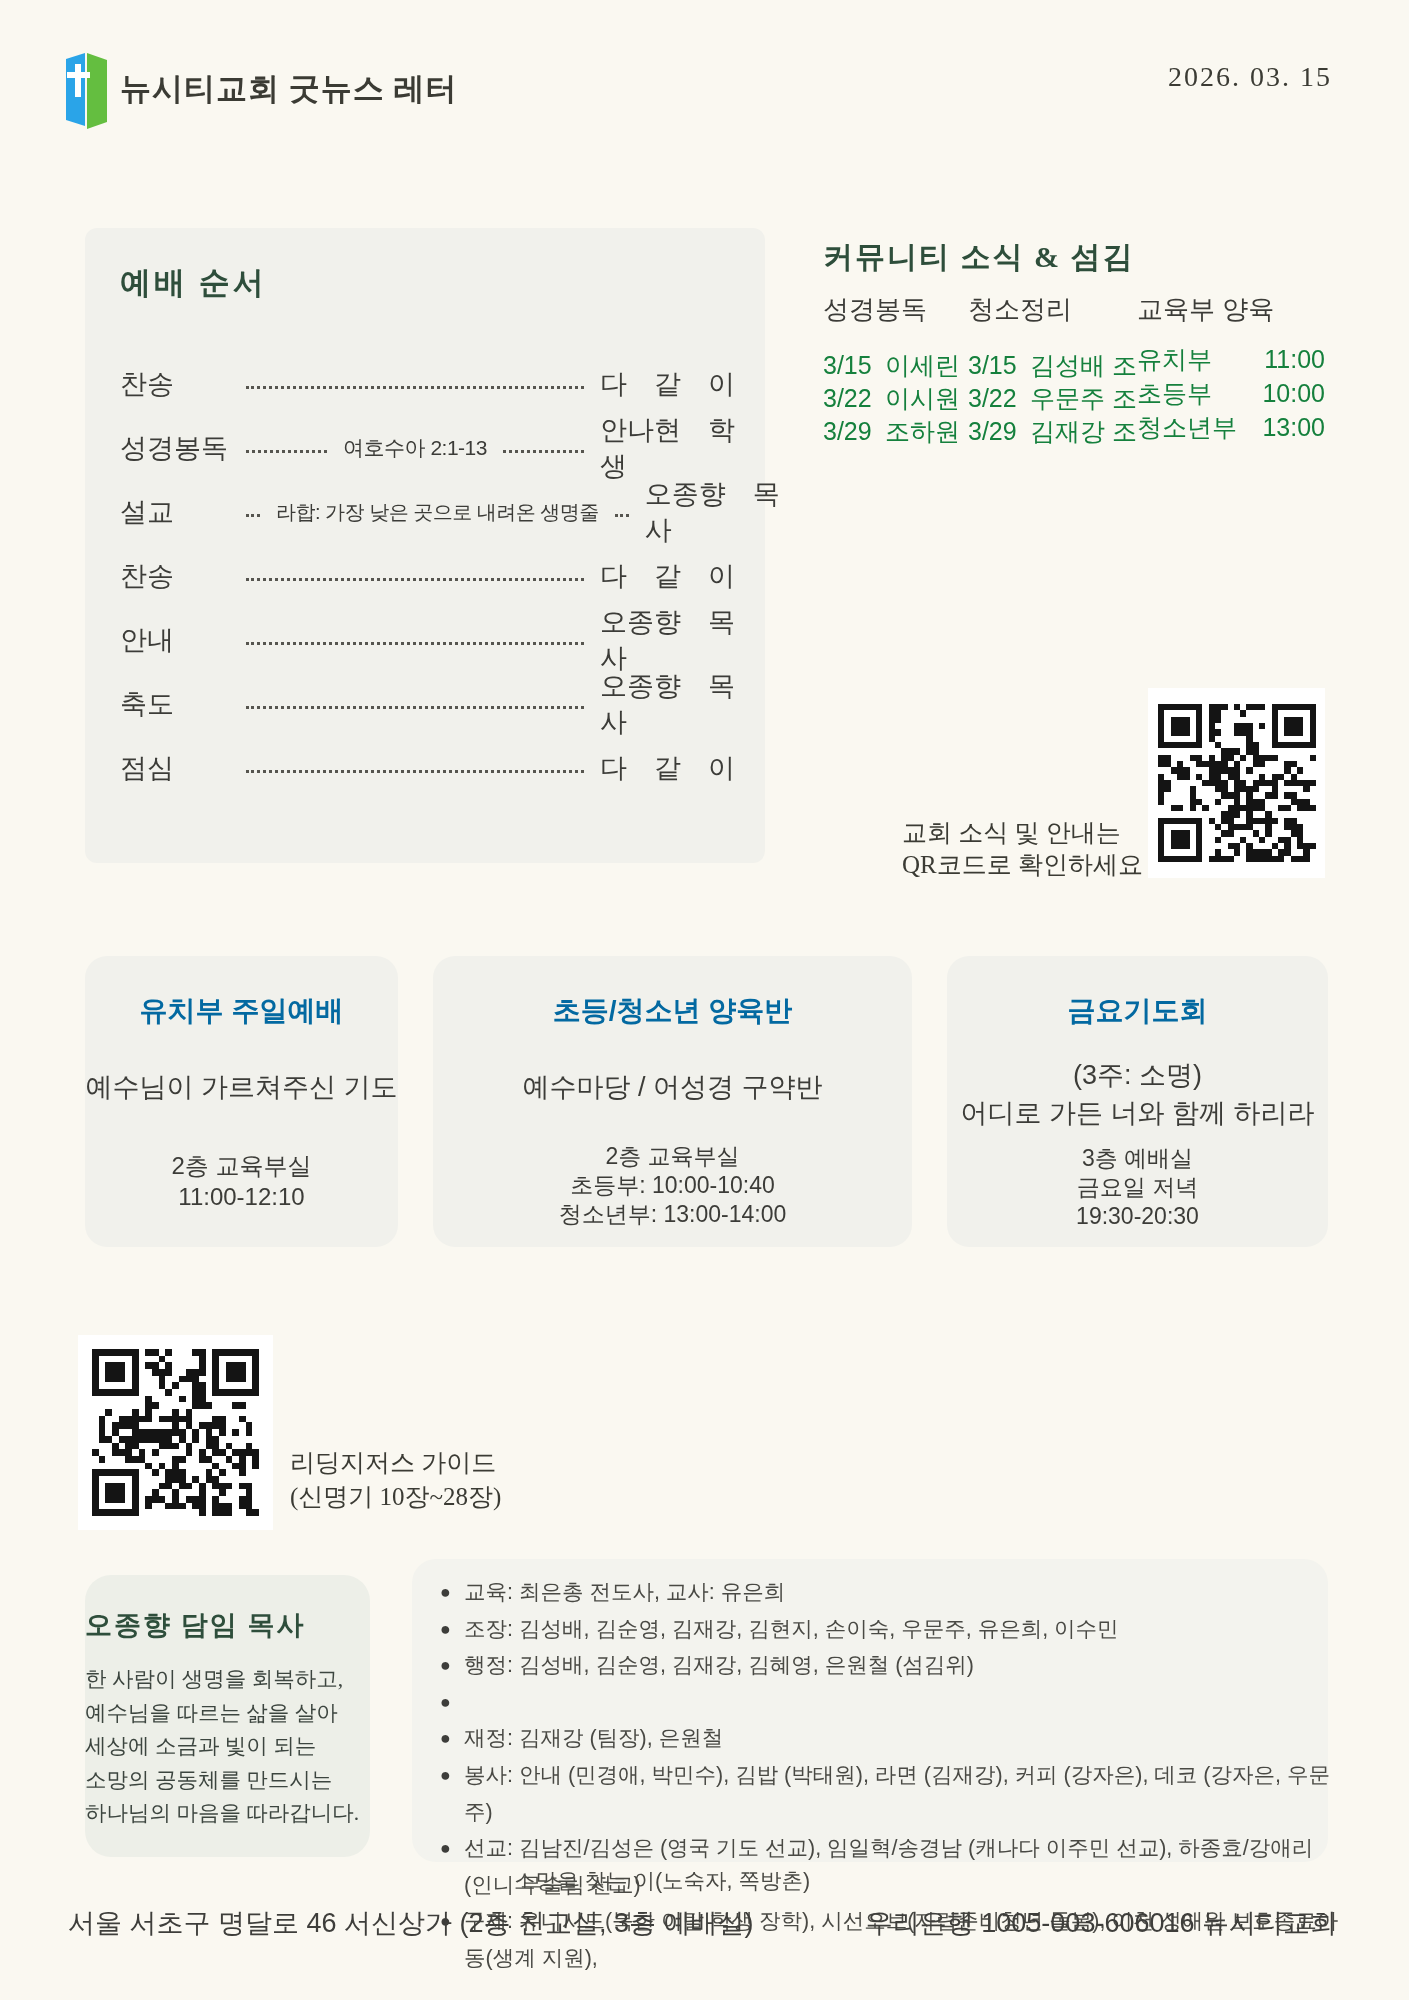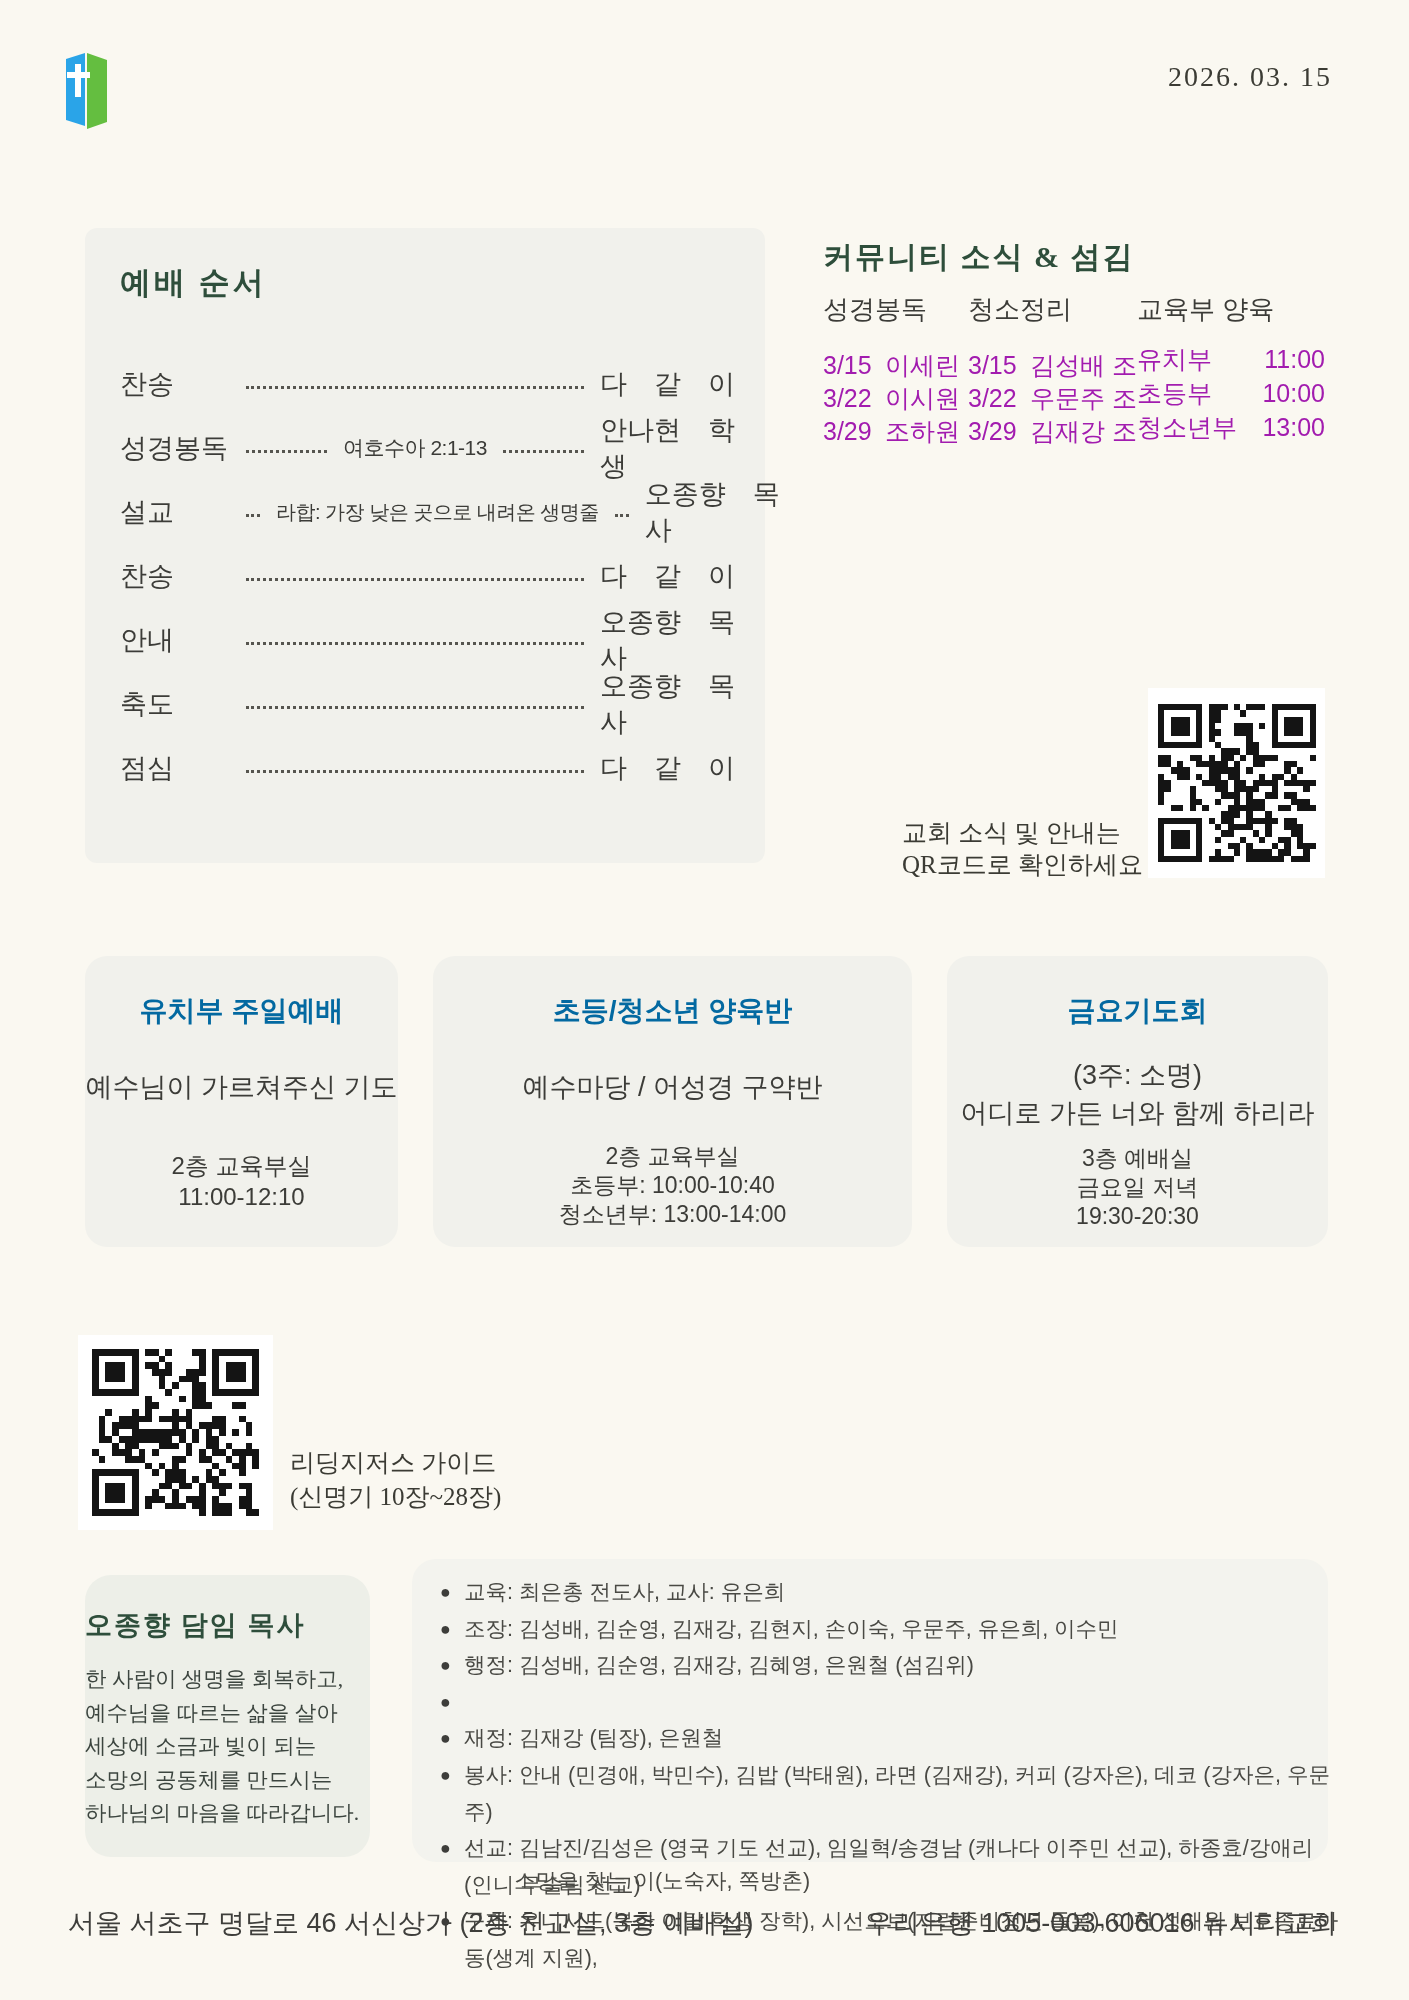--- a/index.html
+++ b/index.html
@@ -30,21 +30,21 @@
             border-bottom:3px dotted #56554F; margin:6px 16px 0 16px; }
   .w-mid { flex:none; font-size:21px; color:#3C3C38; letter-spacing:-0.5px; }
   .w-value { display:inline-block; width:135px; font-size:27px; color:#3C3C38;
              text-align:justify; text-align-last:justify; flex:none; }
 
   
   .community-title { position:absolute; left:823px; top:237px; font-size:30px; font-weight:700;
                      color:#2E4E3B; letter-spacing:2px; }
   .comm-header { position:absolute; top:292px; font-size:26px; color:#3C3C38; }
   .h-col1 { left:823px; } .h-col2 { left:968px; } .h-col3 { left:1137px; }
-  .comm-col { position:absolute; top:349px; font-size:25px; color:#a21caf; }
+  .comm-col { position:absolute; top:349px; font-size:25px; color:#15803d; }
   .c-col1 { left:823px; } .c-col2 { left:968px; } .c-col3 { left:1137px; top:342px; width:188px; }
   .comm-row { display:flex; height:33px; align-items:center; }
   .comm-date { width:62px; flex:none; }
   .edu-row { display:flex; height:34px; align-items:center; justify-content:space-between; }
 
   
   .qr-wrap { position:absolute; background:#fff; display:flex; align-items:center; justify-content:center; }
   .qr-news-wrap { left:1148px; top:688px; width:177px; height:190px; }
   .qr-news-wrap svg { width:158px; height:158px; }
   .qr-reading-wrap { left:78px; top:1335px; width:195px; height:195px; }
@@ -86,20 +86,21 @@
 <body>
 
 <div class="page">
 
   <svg class="logo" viewBox="0 0 41 77">
     <polygon points="0,6 19,0 19,73 0,67" fill="#2AA4E8"></polygon>
     <polygon points="21,0 41,7 41,69 21,76" fill="#64BE40"></polygon>
     <rect x="9" y="11" width="6" height="33" fill="#fff"></rect>
     <rect x="1" y="19" width="23" height="6" fill="#fff"></rect>
   </svg>
+  <div class="masthead serif">뉴시티교회 굿뉴스 레터</div>
   <div class="issue-date serif">2026. 03. 15</div>
 
   <div class="worship-box">
     <div class="worship-title serif">예배 순서</div>
     <div class="w-rows">
       <div class="w-row">
         <span class="w-label">찬송</span>
         <span class="leader"></span>
         <span class="w-value">다 같 이</span>
       </div>

